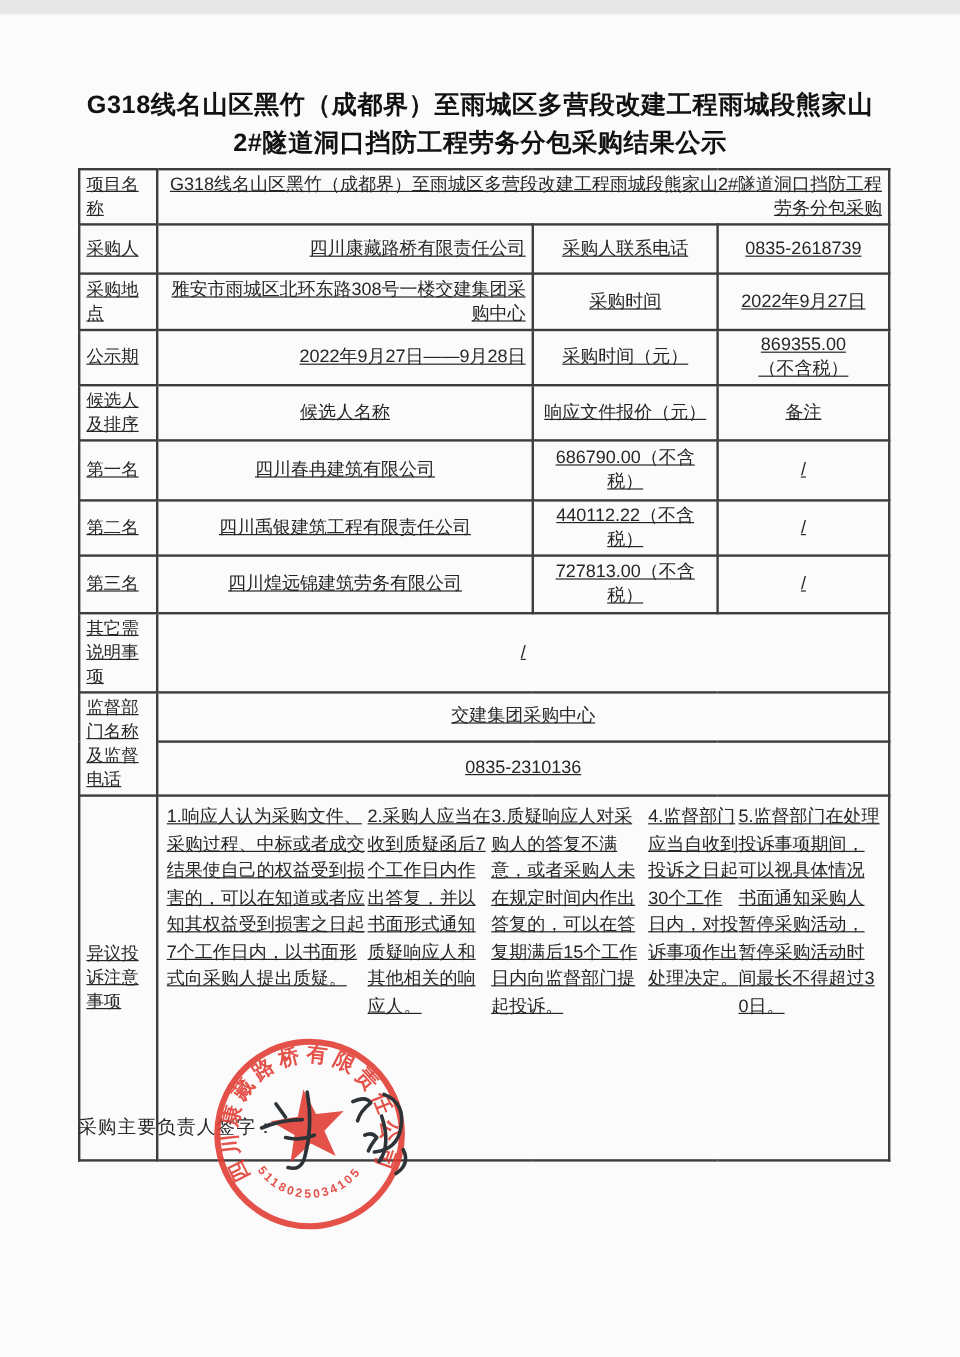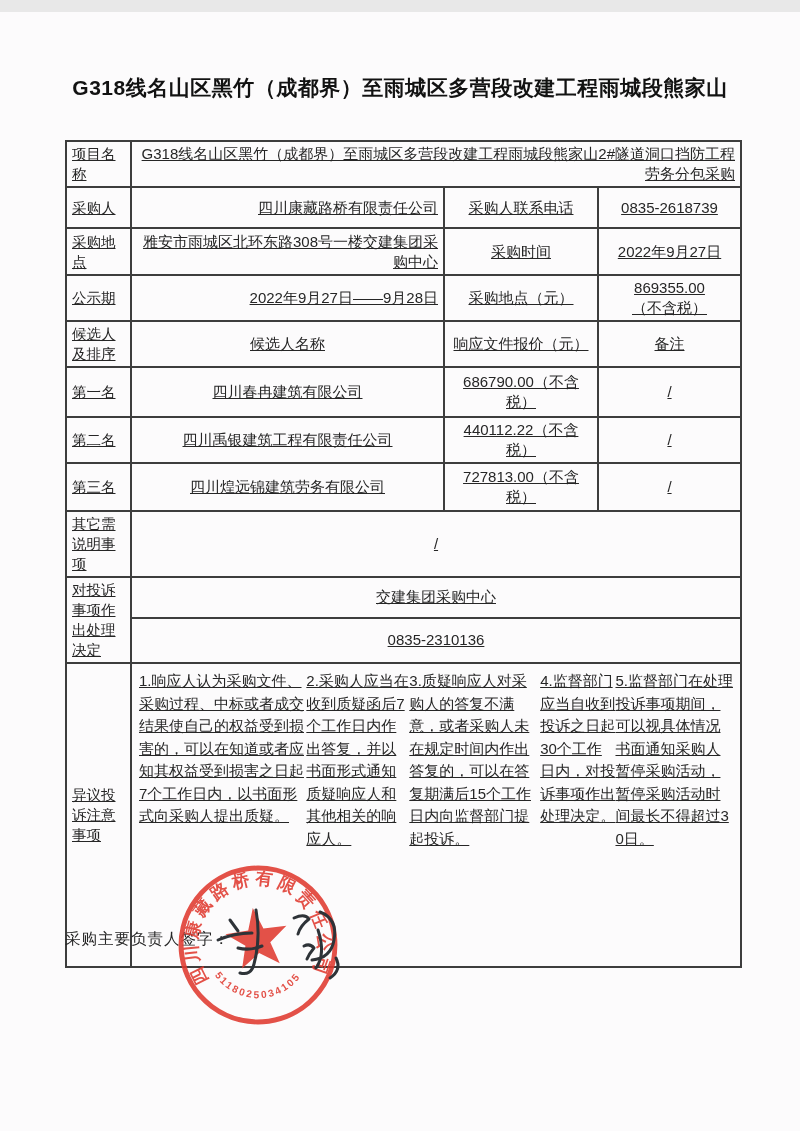--- a/index.html
+++ b/index.html
@@ -80,20 +80,21 @@
     pointer-events:none;
   }
 </style>
 </head>
 <body>
 
 <div class="page">
 
   <div class="doc-title">
     <div>G318线名山区黑竹（成都界）至雨城区多营段改建工程雨城段熊家山</div>
+    <div>2#隧道洞口挡防工程劳务分包采购结果公示</div>
   </div>
 
   <table class="announcement">
     <colgroup>
       <col style="width:65px">
         <col style="width:313px">
         <col style="width:154px">
         <col style="width:143px">
     </colgroup>
     <tbody>
@@ -109,21 +110,21 @@
       </tr>
       <tr style="height:47px">
         <td class="lbl">采购地点</td>
         <td class="left">雅安市雨城区北环东路308号一楼交建集团采购中心</td>
         <td class="center">采购时间</td>
         <td class="center">2022年9月27日</td>
       </tr>
       <tr style="height:40px">
         <td class="lbl">公示期</td>
         <td class="left">2022年9月27日——9月28日</td>
-        <td class="center">采购地点（元）</td>
+        <td class="center">采购时间（元）</td>
         <td class="center two-line">
           <div>869355.00</div>
           <div>（不含税）</div>
         </td>
       </tr>
       <tr style="height:40px">
         <td class="lbl">候选人及排序</td>
         <td class="center">候选人名称</td>
         <td class="center">响应文件报价（元）</td>
         <td class="center">备注</td>
@@ -144,21 +145,21 @@
         <td class="lbl">第三名</td>
         <td class="center">四川煌远锦建筑劳务有限公司</td>
         <td class="center">727813.00（不含税）</td>
         <td class="center">/</td>
       </tr>
       <tr style="height:45px">
         <td class="lbl">其它需说明事项</td>
         <td class="center" colspan="3">/</td>
       </tr>
       <tr style="height:34px">
-        <td class="lbl" rowspan="2">对投诉事项作出处理决定</td>
+        <td class="lbl" rowspan="2">监督部门名称及监督电话</td>
         <td class="center" colspan="3">交建集团采购中心</td>
       </tr>
       <tr style="height:38px">
         <td class="center" colspan="3">0835-2310136</td>
       </tr>
       <tr style="height:303px">
         <td class="lbl">异议投诉注意事项</td>
         <td class="objection-cell" colspan="3">
           <div class="objection-list">
             <div class="objection-item">1.响应人认为采购文件、采购过程、中标或者成交结果使自己的权益受到损害的，可以在知道或者应知其权益受到损害之日起7个工作日内，以书面形式向采购人提出质疑。</div>

